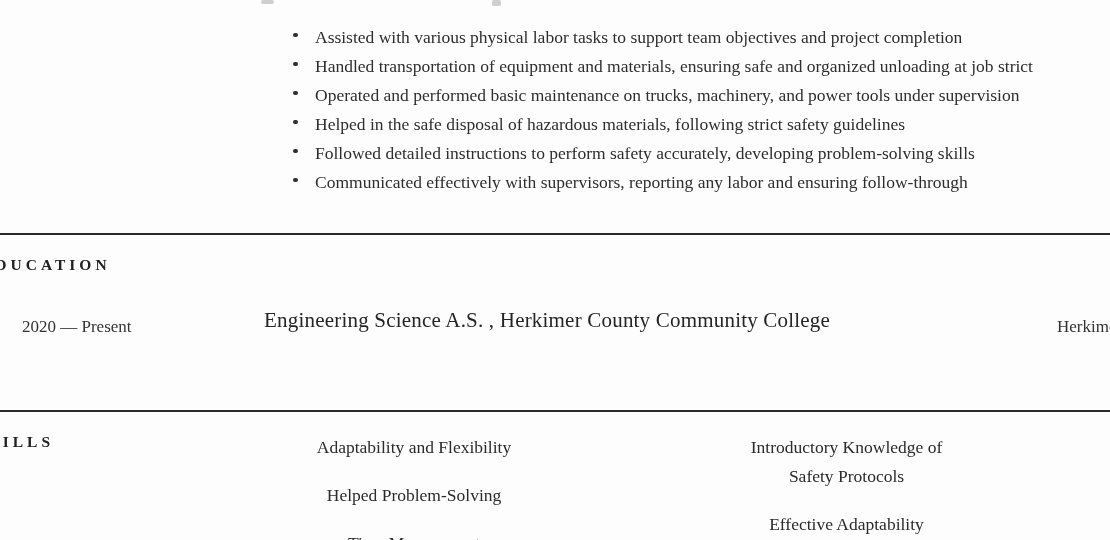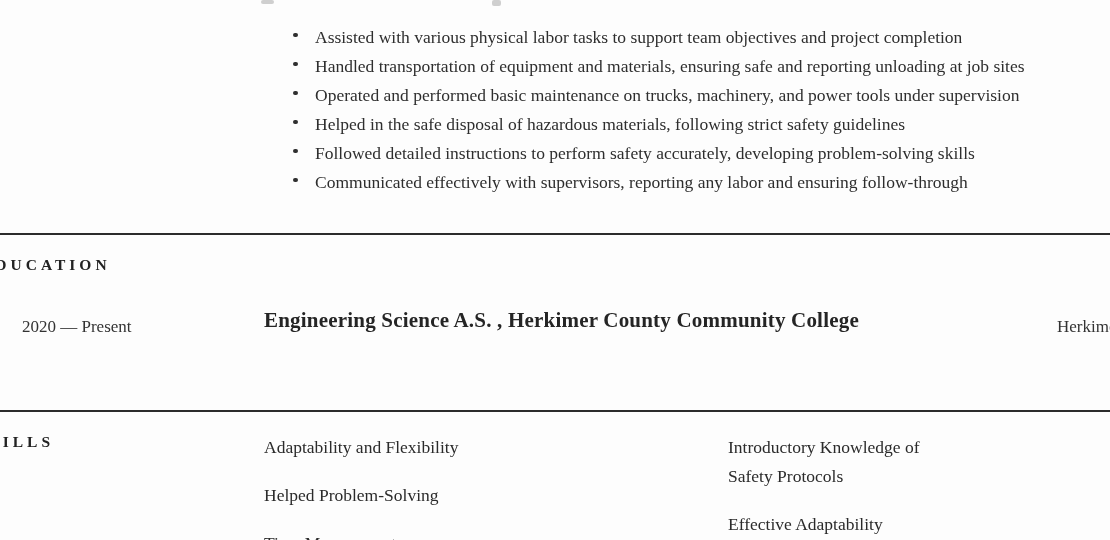--- a/index.html
+++ b/index.html
@@ -50,53 +50,54 @@
   }
   #education-heading { left: -19px; top: 256px; }
   #skills-heading { left: -26px; top: 433px; }
 
   #education-date {
     position: absolute; left: 22px; top: 317px;
     font-size: 17px; color: #333; white-space: nowrap;
   }
   #education-degree {
     position: absolute; left: 264px; top: 308px;
-    font-size: 21px; font-weight: 700; letter-spacing: .2px;
+    font-size: 21px; font-weight: 400; letter-spacing: .2px;
     color: #252525; white-space: nowrap;
   }
   #education-location {
     position: absolute; left: 1057px; top: 317px;
     font-size: 17px; color: #333; white-space: nowrap;
   }
 
   .skill-col { position: absolute; top: 433px; }
   #skill-col-1 { left: 264px; width: 300px; }
   #skill-col-2 { left: 728px; width: 237px; }
   .skill-item {
     font-size: 17.5px; line-height: 29px; color: #2b2b2b;
     margin: 0 0 19px 0;
+    text-align: center;
   }
   #skill-col-1 .skill-item { white-space: nowrap; }
 </style>
 </head>
 <body>
 
 <div id="page">
 
   <span class="frag" id="frag-1"></span>
   <span class="frag" id="frag-2"></span>
 
   <ul id="bullet-list">
     <li>
       <span class="dot"></span>
       <span class="bullet-text">Assisted with various physical labor tasks to support team objectives and project completion</span>
     </li>
     <li>
       <span class="dot"></span>
-      <span class="bullet-text">Handled transportation of equipment and materials, ensuring safe and reporting unloading at job sites</span>
+      <span class="bullet-text">Handled transportation of equipment and materials, ensuring safe and organized unloading at job strict</span>
     </li>
     <li>
       <span class="dot"></span>
       <span class="bullet-text">Operated and performed basic maintenance on trucks, machinery, and power tools under supervision</span>
     </li>
     <li>
       <span class="dot"></span>
       <span class="bullet-text">Helped in the safe disposal of hazardous materials, following strict safety guidelines</span>
     </li>
     <li>

